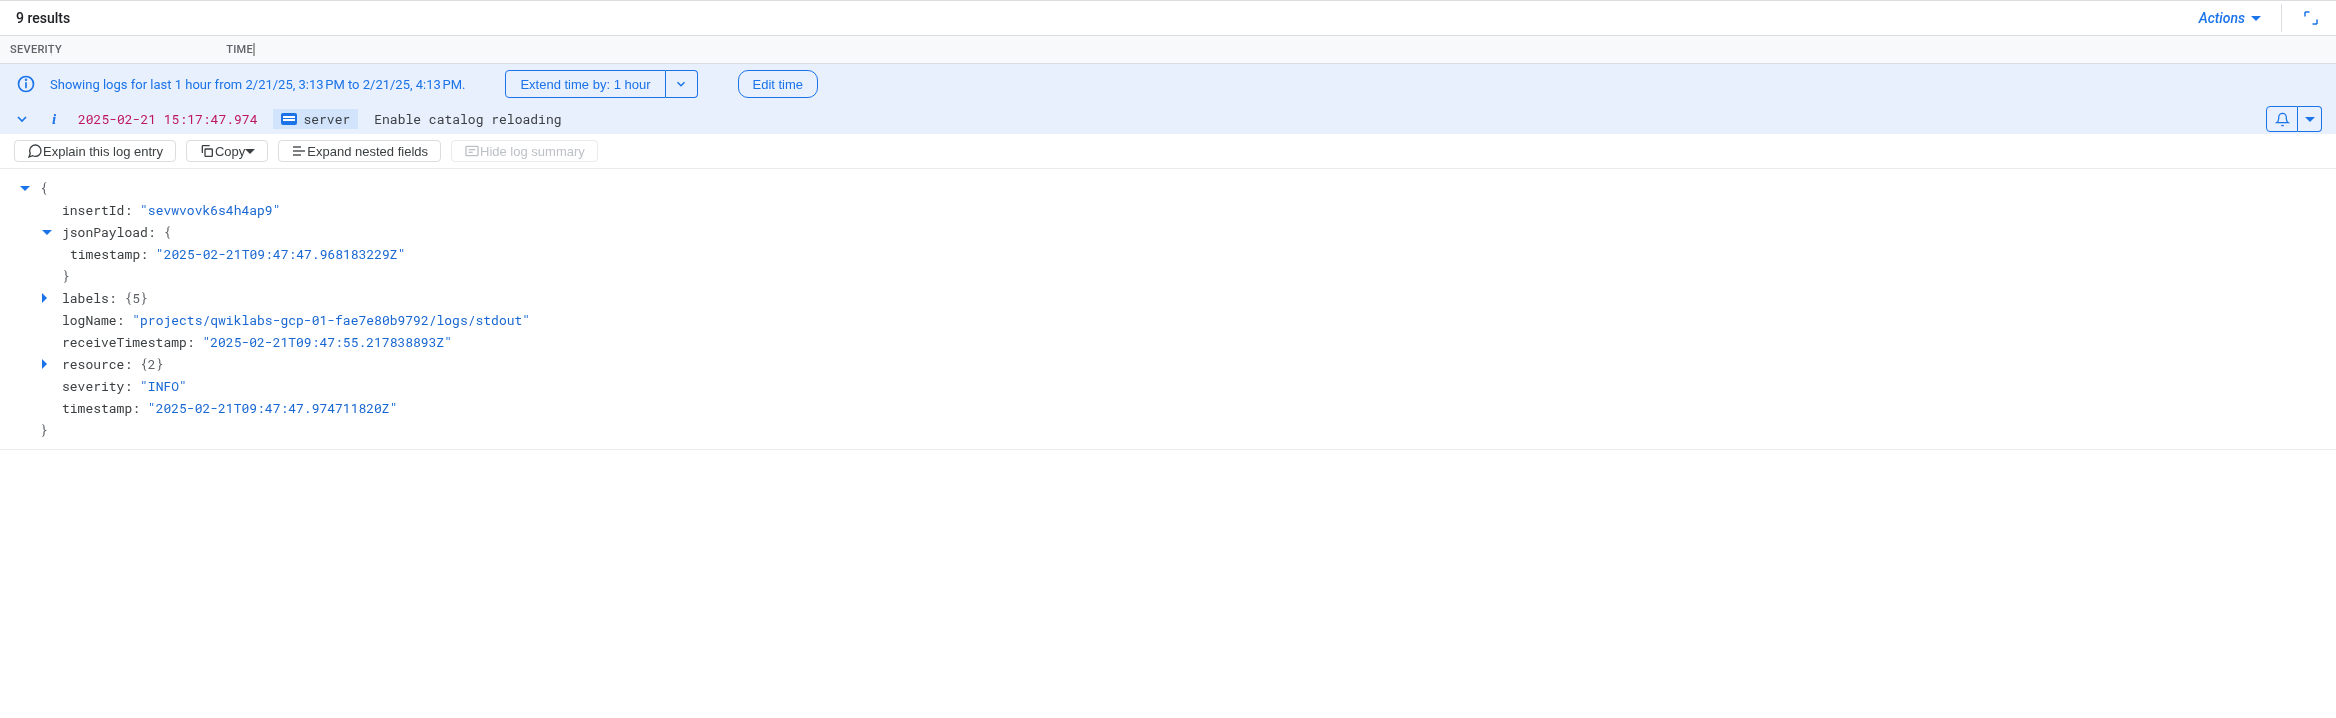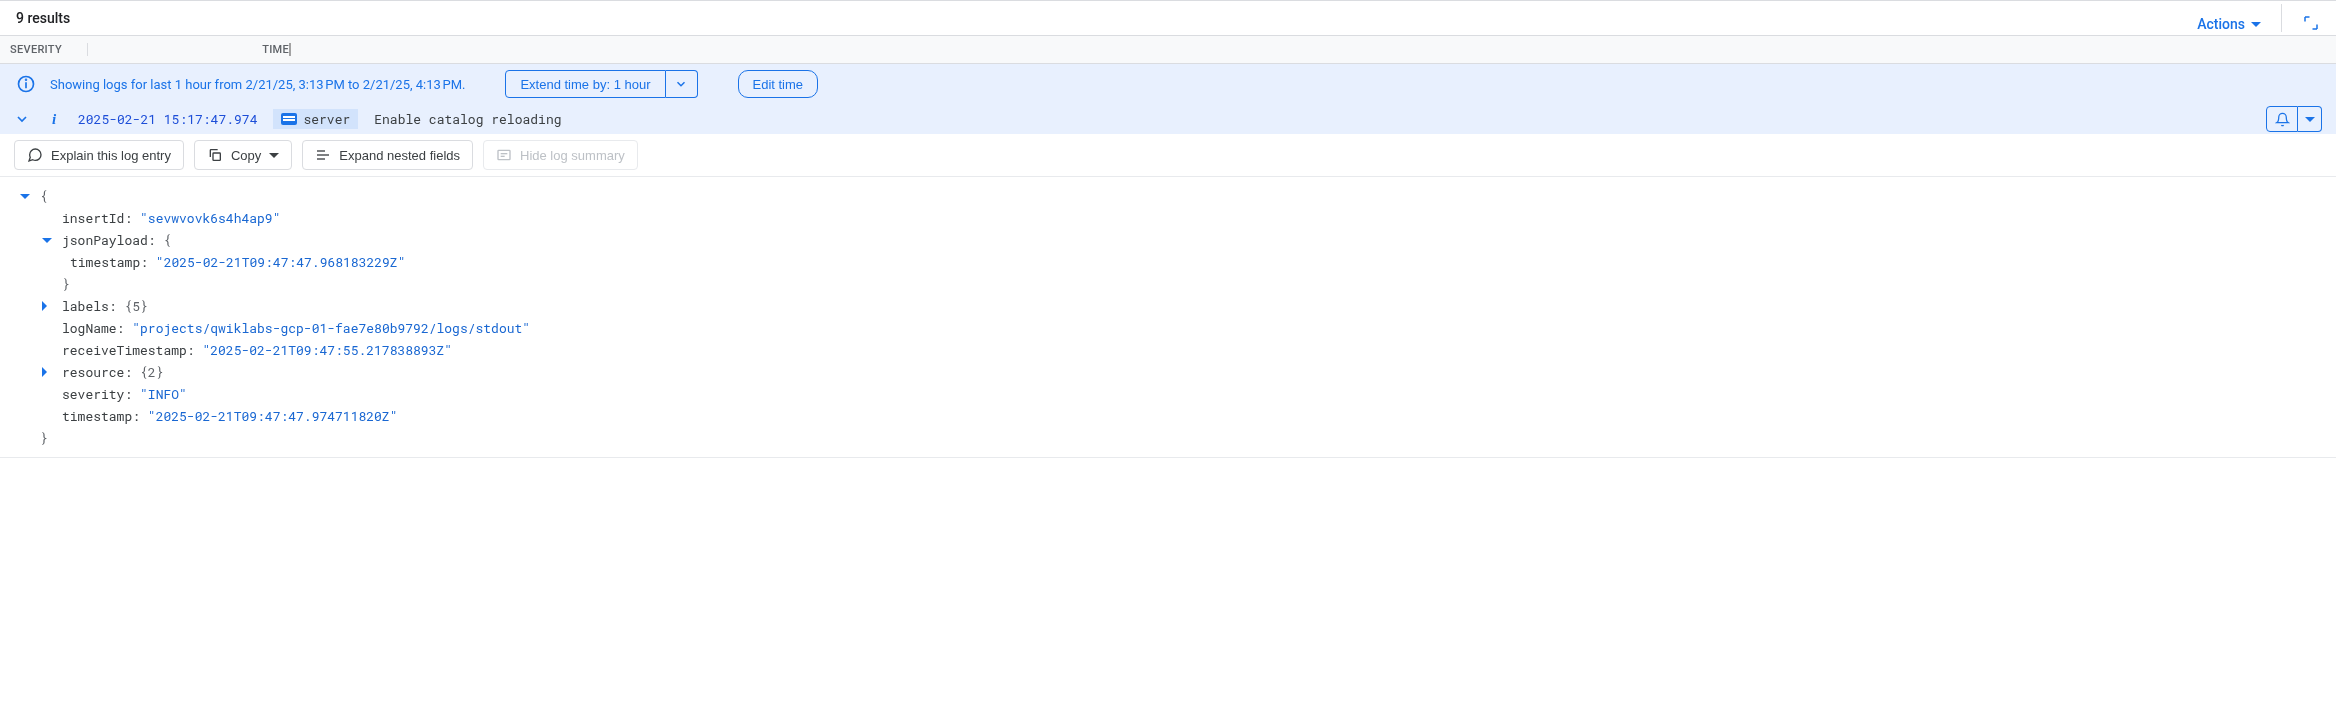--- a/index.html
+++ b/index.html
@@ -1,53 +1,53 @@
 <!DOCTYPE html>
 <html><head>
 <meta charset="utf-8">
 <style>
 * { box-sizing: border-box; margin: 0; padding: 0; }
 body { font-family: 'Google Sans', Roboto, Arial, sans-serif; font-size: 13px; color: #3c4043; background: #fff; }
 
 .top-bar { display: flex; justify-content: space-between; align-items: center; height: 36px; padding: 0 16px; border-bottom: 1px solid #dadce0; border-top: 1px solid #dadce0; }
 .results-count { font-size: 14px; font-weight: 500; color: #202124; }
-.top-right { display: flex; align-items: flex-end; gap: 20px; }
+.top-right { display: flex; align-items: center; gap: 20px; font-style: italic; }
 .actions-link { color: #1a73e8; font-size: 14px; font-weight: 500; cursor: pointer; display: flex; align-items: center; gap: 6px; }
 .divider-v { width: 1px; height: 28px; background: #dadce0; }
 .expand-icon { color: #1a73e8; cursor: pointer; width: 18px; height: 18px; }
 
 .header-row { display: flex; align-items: center; height: 28px; background: #f8f9fa; border-bottom: 1px solid #dadce0; font-size: 11px; font-weight: 500; color: #5f6368; letter-spacing: 0.3px; }
-.hdr-severity { width: 88px; padding-left: 10px; border-right: 1px solid #dadce0; }
+.hdr-severity { width: 52px; padding-left: 10px; border-right: 1px solid #dadce0; }
 .hdr-time { width: 203px; padding-left: 10px; border-right: 2px solid #a3a3a3; text-align: right; }
 .hdr-summary { padding-left: 10px; flex: 1; }
 
 .info-banner { display: flex; align-items: center; height: 40px; padding: 0 16px; background: #e8f0fe; gap: 14px; }
 .info-icon { width: 20px; height: 20px; color: #1a73e8; }
 .info-text { color: #1a73e8; font-size: 13px; }
 .btn-outline { display: inline-flex; align-items: center; height: 28px; padding: 0 14px; border: 1px solid #1a73e8; border-radius: 10px; color: #1a73e8; font-size: 13px; font-weight: 500; background: transparent; cursor: pointer; }
 .btn-group { display: flex; }
 .btn-group .btn-outline:first-child { border-radius: 4px 0 0 4px; }
 .btn-group .btn-split { width: 32px; padding: 0; justify-content: center; border-left: none; border-radius: 0 4px 4px 0; }
 .info-spacer { width: 12px; }
 
 .log-row { display: flex; align-items: center; height: 30px; padding: 0 14px; background: #e8f0fe; font-family: 'Roboto Mono', monospace; font-size: 13px; color: #3c4043; gap: 16px; }
 .chev { cursor: pointer; color: #1a73e8; width: 16px; }
 .sev-i { color: #1a73e8; font-family: serif; font-style: italic; font-weight: bold; font-size: 15px; width: 16px; text-align: center; }
-.log-time { color: #1d4ed8; }
+.log-time { color: #be185d; }
 .chip { display: inline-flex; align-items: center; background: #d2e3fc; border-radius: 0; padding: 1px 8px; gap: 6px; }
 .chip-icon { width: 16px; height: 12px; background: #1a73e8; border-radius: 2px; position: relative; }
 .chip-icon::after { content: ''; position: absolute; top: 3px; left: 2px; right: 2px; height: 2px; background: #fff; box-shadow: 0 3px 0 #fff; }
 .log-msg { color: #3c4043; }
 .row-right { margin-left: auto; display: flex; }
 .notif-btn { display: flex; align-items: center; justify-content: center; width: 32px; height: 26px; border: 1px solid #1a73e8; color: #1a73e8; background: transparent; cursor: pointer; }
 .notif-btn:first-child { border-radius: 4px 0 0 4px; }
 .notif-btn:last-child { border-radius: 0 4px 4px 0; border-left: none; width: 24px; }
 
 .action-bar { display: flex; align-items: center; gap: 10px; padding: 6px 14px; border-bottom: 1px solid #e8eaed; }
-.act-btn { display: inline-flex; align-items: center; gap: 8px; height: 30px; padding: 0 12px; border: 1px solid #dadce0; border-radius: 4px; background: #fff; color: #3c4043; font-size: 13px; font-weight: 500; cursor: pointer; }
+.act-btn { display: inline-flex; align-items: center; height: 22px; padding: 0 12px; border: 1px solid #dadce0; border-radius: 4px; background: #fff; color: #3c4043; font-size: 13px; font-weight: 500; cursor: pointer; }
 .act-btn.disabled { color: #bdc1c6; border-color: #e8eaed; cursor: default; }
 
 .json-view { padding: 8px 0 8px 20px; font-family: 'Roboto Mono', monospace; font-size: 13px; line-height: 22px; color: #3c4043; border-bottom: 1px solid #e8eaed; }
 .json-line { display: flex; align-items: center; white-space: pre; }
 .json-toggle { width: 14px; color: #1a73e8; cursor: pointer; margin-right: 6px; display: inline-flex; }
 .json-pad { width: 20px; display: inline-block; }
 .ind1 { padding-left: 22px; }
 .ind2 { padding-left: 30px; }
 .k { color: #3c4043; }
 .s { color: #1967d2; }

